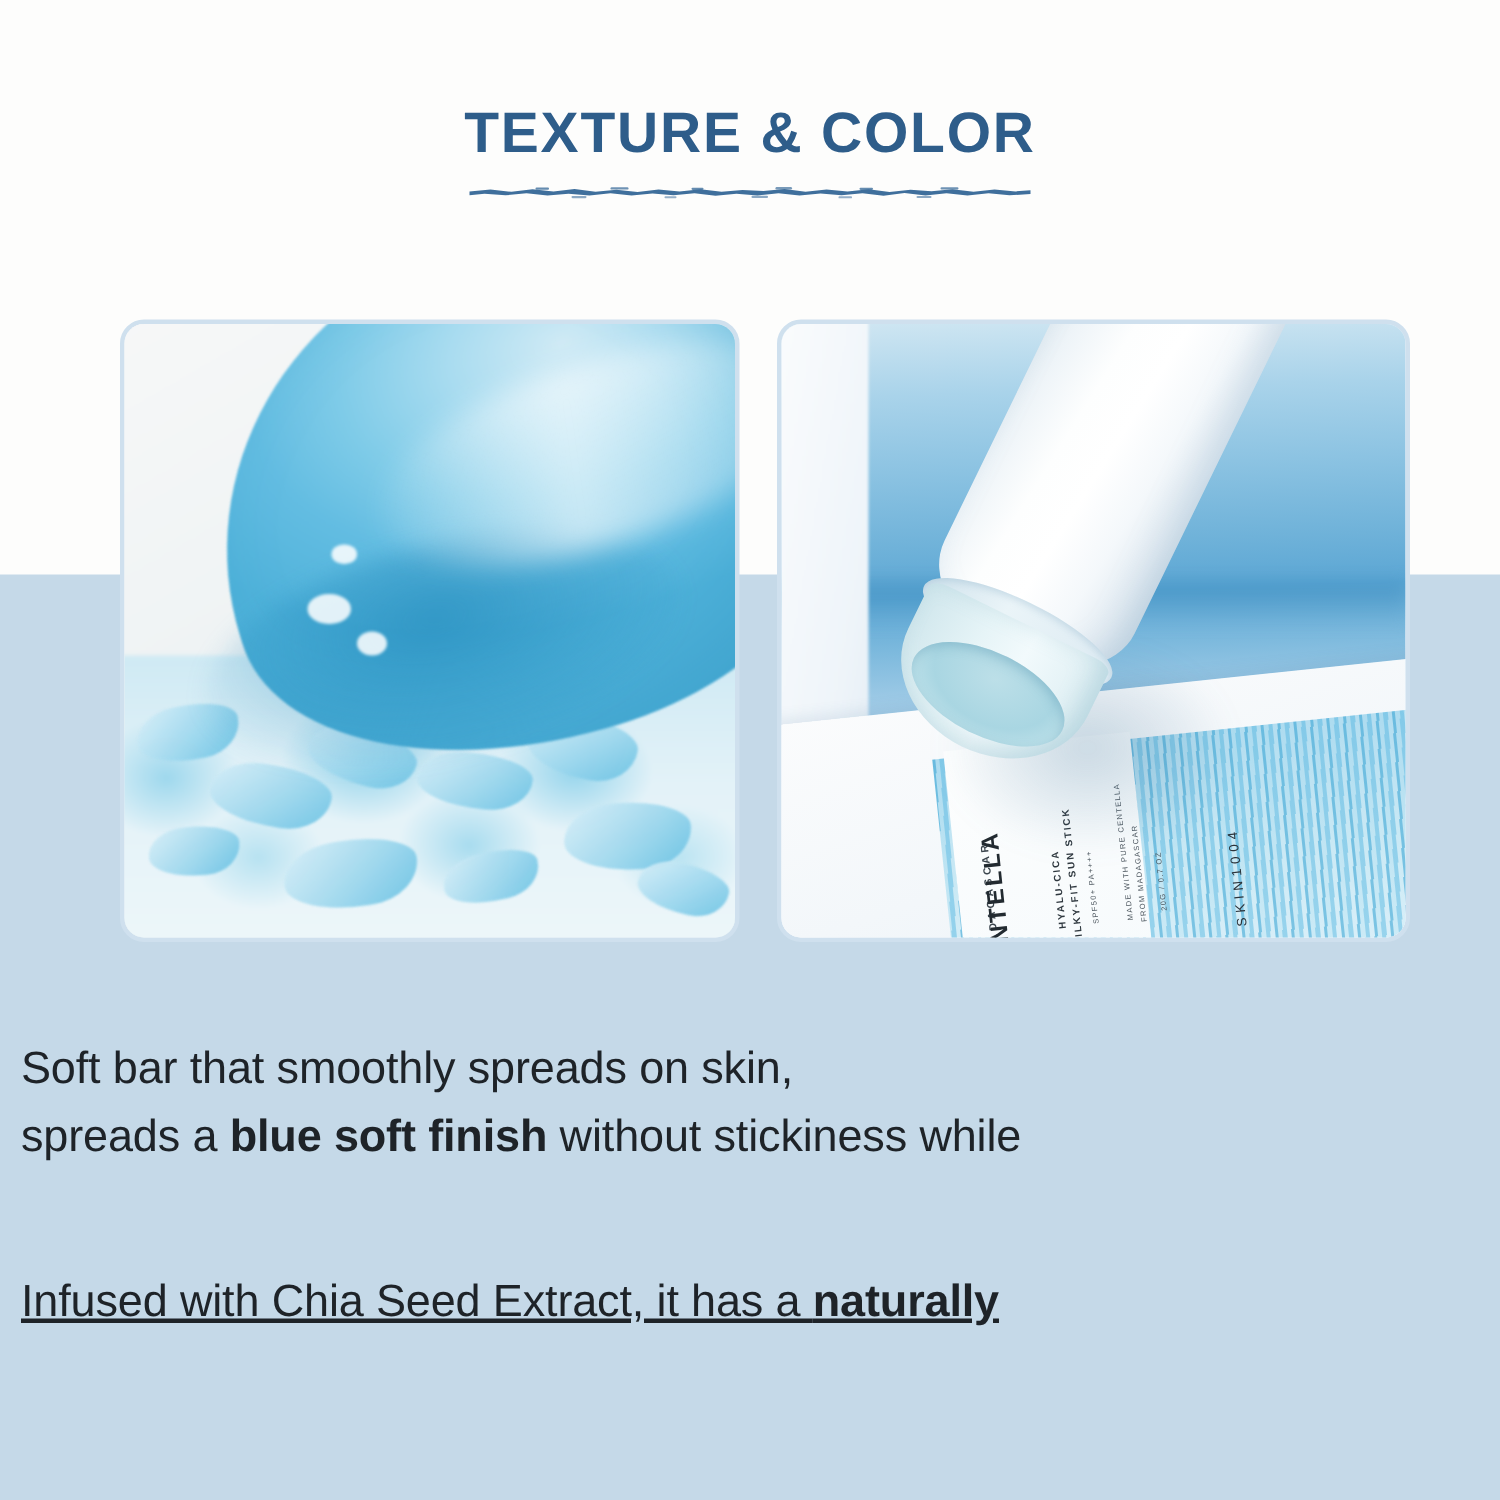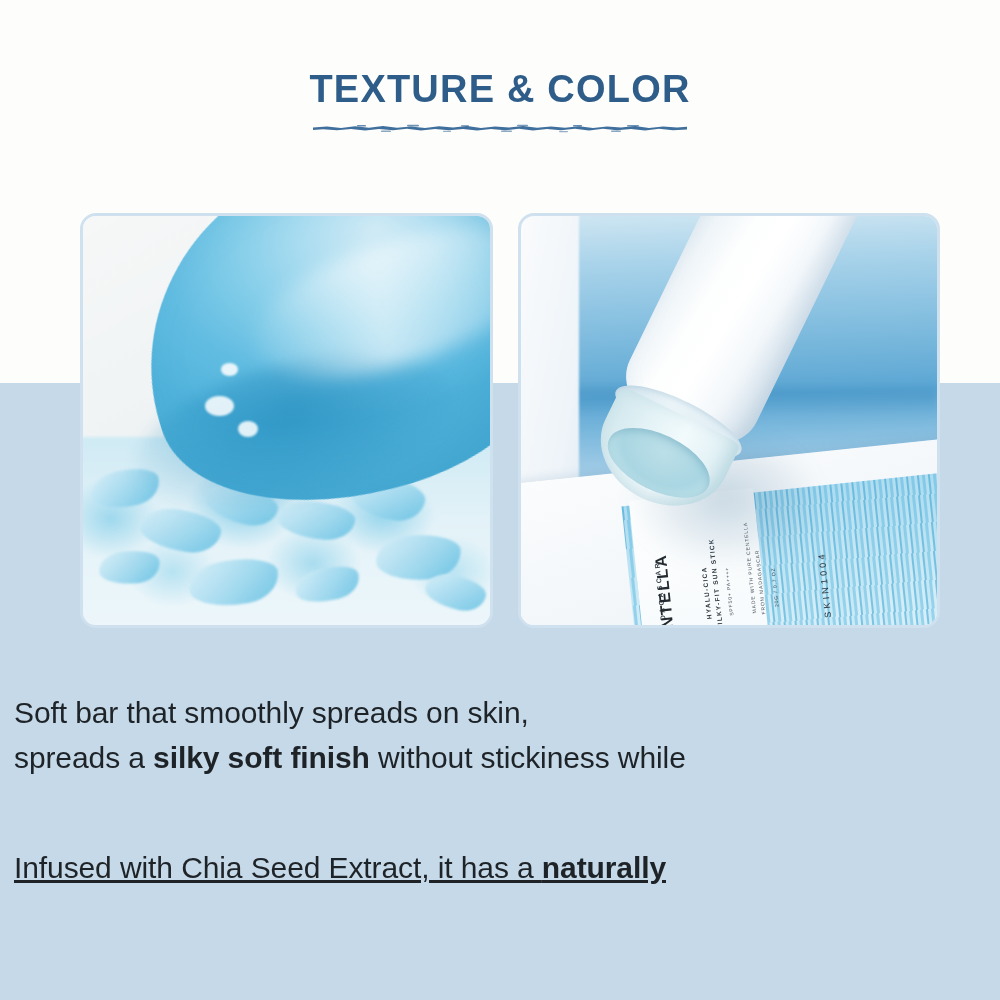--- a/index.html
+++ b/index.html
@@ -409,19 +409,19 @@
 
         <div class="rp-stick-ring"></div>
         <div class="rp-stick-cap"></div>
         <div class="rp-stick-mouth"></div>
       </div>
     </div>
   </div>
 
   <div class="copy copy-para1">
       <div class="copy-line"><span>Soft bar that smoothly spreads on skin,</span></div>
-      <div class="copy-line"><span>spreads a </span><b>silky soft finish</b><span> without stickiness while</span></div>
+      <div class="copy-line"><span>spreads a </span><b>blue soft finish</b><span> without stickiness while</span></div>
     </div>
   <div class="copy copy-para2">
       <div class="copy-line"><span>Infused with Chia Seed Extract, it has a </span><b>naturally</b></div>
     </div>
 
 </div>
 
 </body></html>

